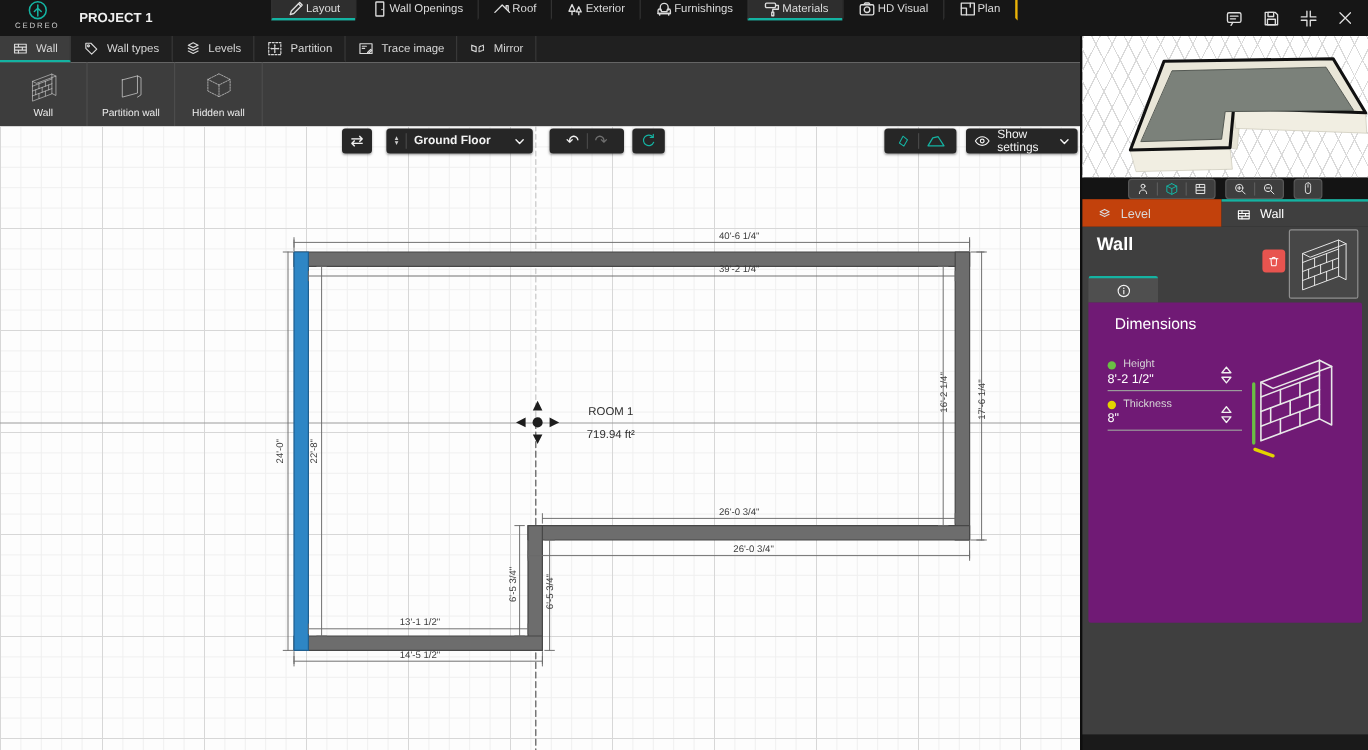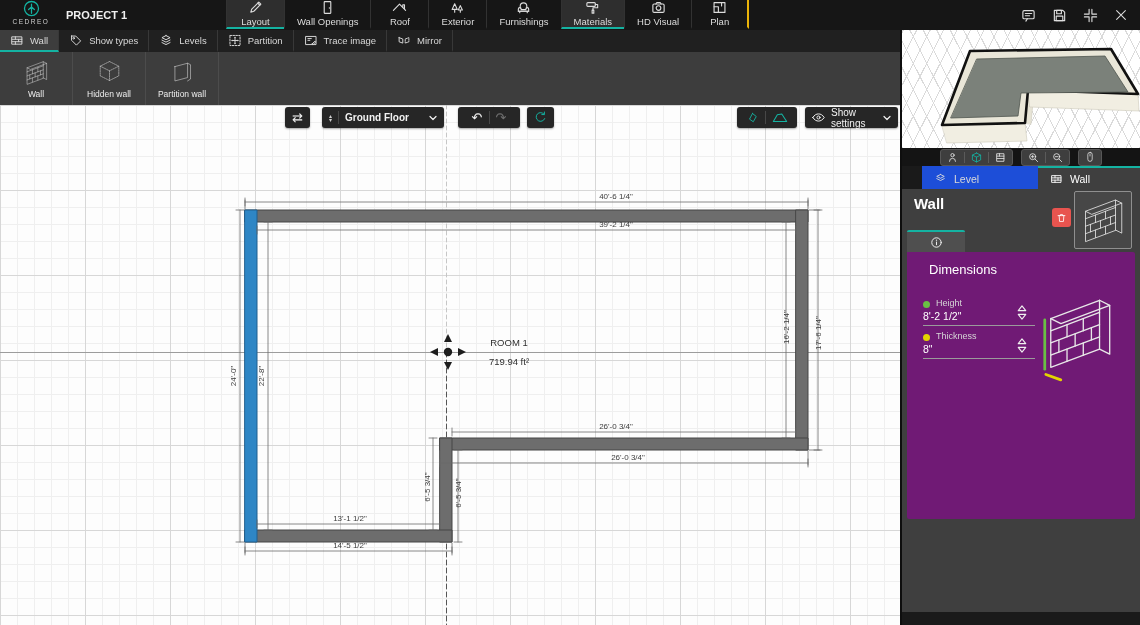--- a/index.html
+++ b/index.html
@@ -8,21 +8,21 @@
   .icon svg { display:block; }
   svg { stroke:currentColor; fill:none; stroke-width:1.2; stroke-linecap:round; stroke-linejoin:round; }
 
   
   .topbar { position:absolute; top:0; left:0; width:1140px; height:30px; background:#161616;
             display:flex; align-items:flex-start; z-index:40; color:#e6e6e6; }
   .logo { width:62px; display:flex; flex-direction:column; align-items:center; justify-content:center; color:#14b3a2; }
   .logo-text { font-size:6.5px; letter-spacing:1.5px; color:#cfcfcf; margin-top:1px; }
   .project-name { align-self:center; font-size:11px; font-weight:bold; color:#f0f0f0; margin-left:4px; width:150px; }
   .tabs { display:flex; margin-left:10px; }
-  .tab { display:flex; flex-direction:column; align-items:center; justify-content:center; gap:1px;
+  .tab { display:flex; flex-direction:row; align-items:center; justify-content:center; gap:1px;
          padding:0 12px; min-width:58px; font-size:9.5px; color:#dcdcdc; border-left:1px solid #323232;
          border-bottom:2px solid transparent; cursor:pointer; }
   .tab:last-child { border-right:2px solid #eab308; }
   .tab.active { background:#2e2e2e; border-bottom:2px solid #14b3a2; }
   .tab .icon { height:15px; }
   .win-icons { position:absolute; right:12px; top:0; height:30px; display:flex; align-items:center; gap:16px; color:#dedede; }
 
   
   .toolbar2 { position:absolute; top:30px; left:0; width:900px; height:22px; background:#202020;
               display:flex; align-items:stretch; color:#d8d8d8; z-index:30; }
@@ -68,21 +68,21 @@
                repeating-linear-gradient(-63deg, #dadada 0 1px, transparent 1px 12px), #fff; }
   .preview-bar { position:absolute; top:148px; left:0; width:238px; height:18px; background:#141414;
                  display:flex; align-items:center; justify-content:center; gap:8px; }
   .pill { background:#3e3e3e; border:1px solid #575757; border-radius:3px; height:17px;
           display:flex; align-items:center; padding:0 4px; gap:4px; color:#e8e8e8; }
   .pill .divider { width:1px; height:11px; background:#5a5a5a; }
   .pill .picon { padding:0 2px; cursor:pointer; display:flex; }
 
   .rtabs { position:absolute; top:166px; left:0; width:238px; height:23px; display:flex; }
   .rtab { display:flex; align-items:center; gap:7px; font-size:10.5px; padding:0 12px; cursor:pointer; }
-  .rtab.level { flex:0 0 116px; background:#1d4ed8; color:#d9d9d9; border-top:2px solid transparent;margin-left:20px; }
+  .rtab.level { flex:0 0 116px; background:#c2410c; color:#d9d9d9; border-top:2px solid transparent; }
   .rtab.wall  { flex:1; background:#3f3f3f; color:#fff; border-top:2px solid #14b3a2; }
 
   .pbody { position:absolute; top:189px; left:0; width:238px; height:423px; background:#3f3f3f; color:#fff; }
   .ptitle { position:absolute; left:12px; top:6px; font-size:15px; font-weight:bold; }
   .del-btn { position:absolute; left:150px; top:19px; width:19px; height:19px; background:#e8544f;
              border-radius:3px; display:flex; align-items:center; justify-content:center; color:#fff; cursor:pointer; }
   .thumb { position:absolute; right:8px; top:2px; width:58px; height:58px; background:#474747;
            border:1px solid #8f8f8f; border-radius:2px; display:flex; align-items:center; justify-content:center;
            color:#e9e9e9; cursor:pointer; }
   .info-tab { position:absolute; left:5px; top:41px; width:58px; height:22px; background:#4f4f4f;
@@ -241,21 +241,21 @@
       </span>
     <span>Wall</span>
   </div>
   <div class="tool2">
     <span class="icon">
         <svg width="14" height="13" viewBox="0 0 16 16">
           <path d="M2.5 2.5h5.2l6 6-5.2 5.2-6-6V2.5z"></path>
           <circle cx="5.2" cy="5.2" r="1"></circle>
         </svg>
       </span>
-    <span>Show types</span>
+    <span>Wall types</span>
   </div>
   <div class="tool2">
     <span class="icon">
         <svg width="14" height="13" viewBox="0 0 16 16">
           <path d="M8 2l5 2.5L8 7 3 4.5 8 2z"></path>
           <path d="M3 7.5L8 10l5-2.5 M3 10.5L8 13l5-2.5"></path>
         </svg>
       </span>
     <span>Levels</span>
   </div>
@@ -294,35 +294,35 @@
   <div class="tool3">
     <span class="icon">
         <svg width="27" height="27" viewBox="0 0 72 80">
           <use href="#brickwall"></use>
         </svg>
       </span>
     <span>Wall</span>
   </div>
   <div class="tool3">
     <span class="icon">
+        <svg width="27" height="27" viewBox="0 0 64 64">
+          <path d="M14 18l30-8v34l-30 8V18z"></path>
+          <path d="M44 10l7 3.5v34L44 52"></path>
+        </svg>
+      </span>
+    <span>Partition wall</span>
+  </div>
+  <div class="tool3">
+    <span class="icon">
         <svg width="27" height="27" viewBox="0 0 64 64" stroke-dasharray="3.2 2.4">
           <path d="M32 6l22 11v23L32 51 10 40V17L32 6z"></path>
           <path d="M10 17l22 11 22-11 M32 28v23"></path>
         </svg>
       </span>
     <span>Hidden wall</span>
-  </div>
-  <div class="tool3">
-    <span class="icon">
-        <svg width="27" height="27" viewBox="0 0 64 64">
-          <path d="M14 18l30-8v34l-30 8V18z"></path>
-          <path d="M44 10l7 3.5v34L44 52"></path>
-        </svg>
-      </span>
-    <span>Partition wall</span>
   </div>
 </div>
 
 <div class="canvas">
 
   <svg class="plan-svg" width="900" height="520">
 
     <line x1="0" y1="247.5" x2="900" y2="247.5" stroke="#9c9c9c" stroke-width="1"></line>
     <line x1="446.5" y1="0" x2="446.5" y2="247" stroke="#c6c6c6" stroke-width="1" stroke-dasharray="4 3"></line>
     <line x1="446.5" y1="247" x2="446.5" y2="520" stroke="#555" stroke-width="1" stroke-dasharray="5 3"></line>

